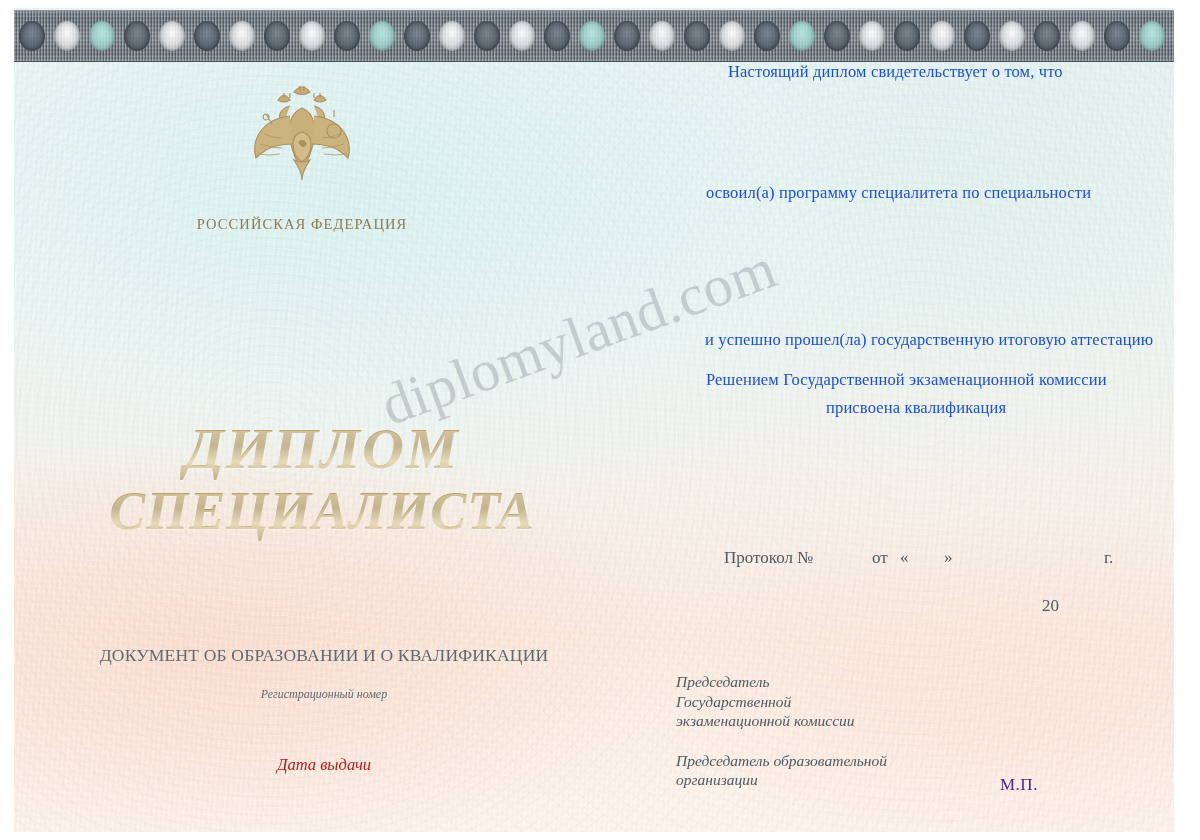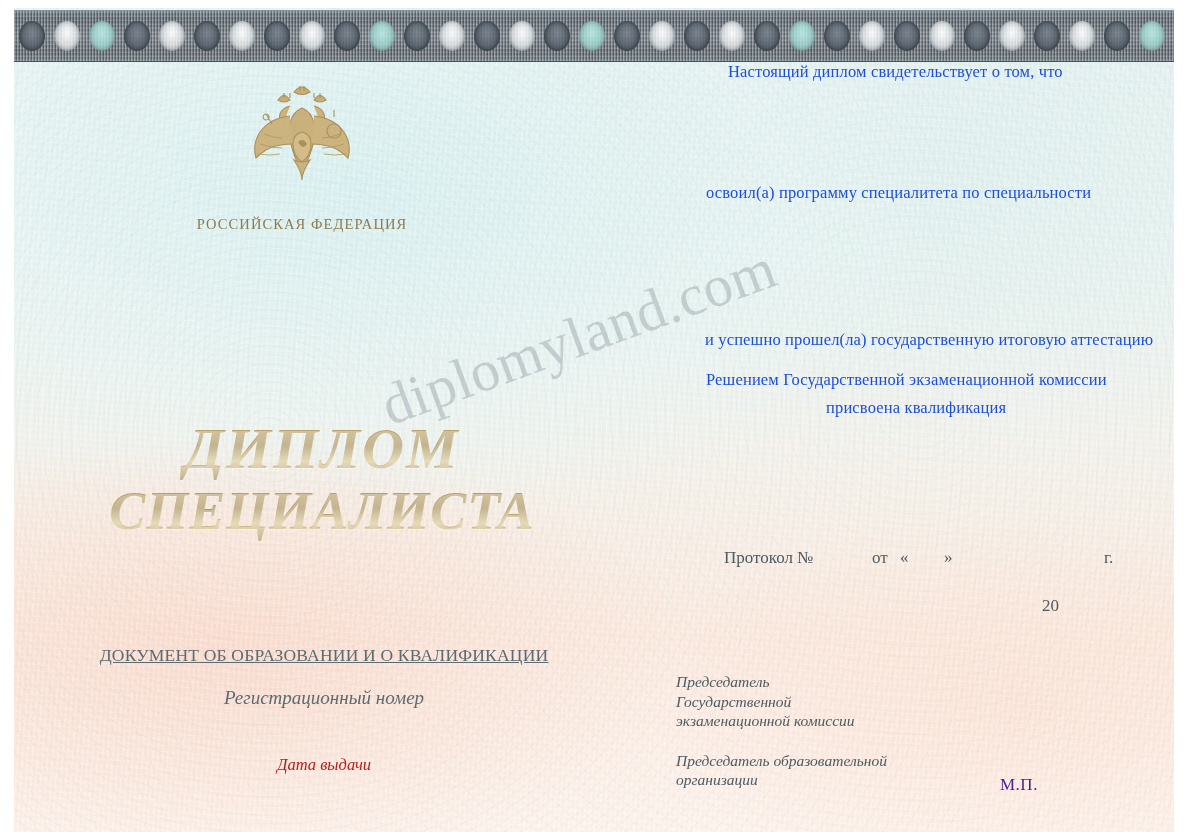--- a/index.html
+++ b/index.html
@@ -140,30 +140,29 @@
 
   .doc-kind {
     position: absolute;
     left: 44px;
     top: 645px;
     width: 560px;
     text-align: center;
     font-size: 17.5px;
     letter-spacing: 0.2px;
     color: #5d6a70;
-    text-decoration: underline;
   }
   .reg-number {
     position: absolute;
     left: 124px;
     top: 687px;
     width: 400px;
     text-align: center;
     font-style: italic;
-    font-size: 19px;
+    font-size: 12px;
     color: #5d6a70;
   }
   .issue-date {
     position: absolute;
     left: 154px;
     top: 755px;
     width: 340px;
     text-align: center;
     font-style: italic;
     font-size: 16.5px;

